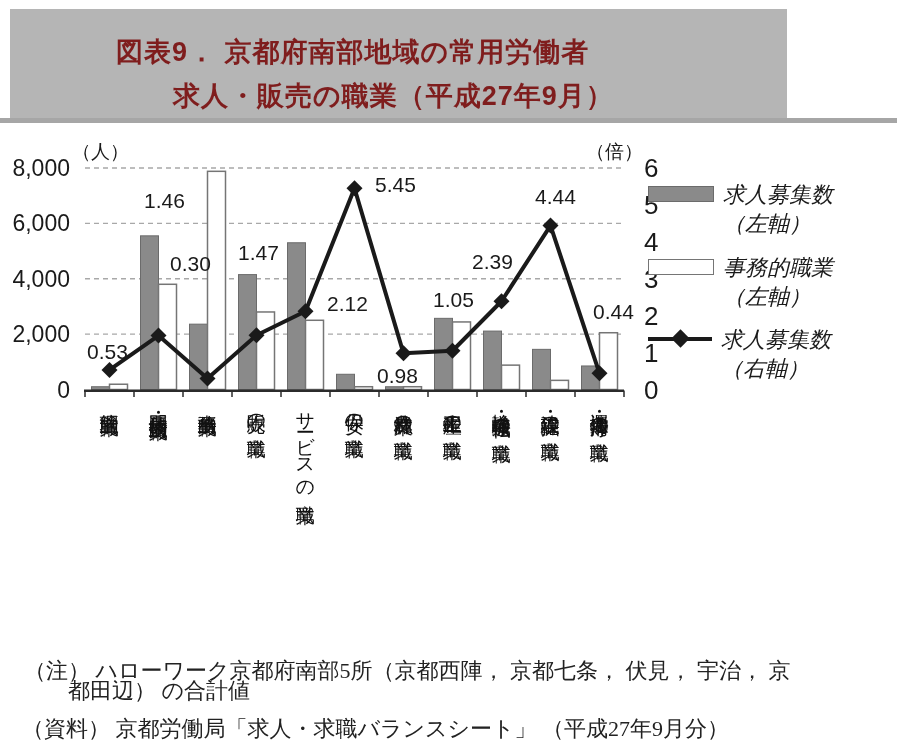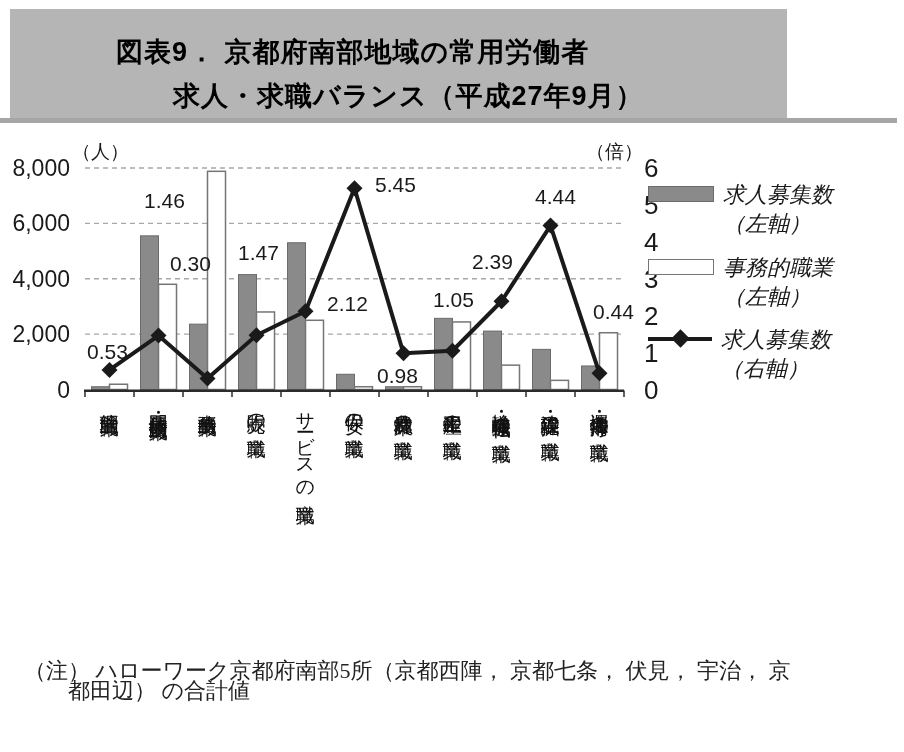--- a/index.html
+++ b/index.html
@@ -7,21 +7,21 @@
     width:904px; height:752px; background:#ffffff;
     font-family:"Liberation Sans", sans-serif;
   }
   .page { position:relative; width:904px; height:752px; background:#ffffff; overflow:hidden; }
 
   
   .title-box {
     position:absolute; left:10px; top:9px; width:777px; height:109px;
     background:var(--title-box-bg, #b5b5b5);
   }
-  .title-line { position:absolute; font-size:27px; font-weight:bold; color:#000000; letter-spacing:1px; white-space:nowrap; }
+  .title-line { position:absolute; font-size:27px; font-weight:bold; color:#7f1d1d; letter-spacing:1px; white-space:nowrap; }
   .title-line.l1 { left:106px; top:25px; }
   .title-line.l2 { left:163px; top:69px; }
   .title-divider { position:absolute; left:0; top:118px; width:897px; height:5px; background:var(--divider, #a6a6a6); }
 
   
   .chart-wrap { position:absolute; left:0; top:140px; width:904px; height:490px; }
   .chart-wrap svg { position:absolute; left:0; top:0; }
   svg text { font-family:"Liberation Sans", sans-serif; }
 
   
@@ -52,21 +52,21 @@
   .note-line.n2 { left:68px; top:676px; }
   .note-line.n3 { left:22px; top:714px; }
 </style>
 </head>
 <body>
 
 <div class="page">
 
   <div class="title-box">
     <div class="title-line l1">図表9． 京都府南部地域の常用労働者</div>
-    <div class="title-line l2">求人・求職バランス（平成27年9月）</div>
+    <div class="title-line l2">求人・販売の職業（平成27年9月）</div>
   </div>
   <div class="title-divider"></div>
 
   <div class="chart-wrap">
     <svg id="chart-svg" width="904" height="490">
         <line x1="85" y1="194.125" x2="624" y2="194.125" stroke="#a8a8a8" stroke-width="1.3" stroke-dasharray="5 4"></line>
         <line x1="85" y1="138.75" x2="624" y2="138.75" stroke="#a8a8a8" stroke-width="1.3" stroke-dasharray="5 4"></line>
         <line x1="85" y1="83.375" x2="624" y2="83.375" stroke="#a8a8a8" stroke-width="1.3" stroke-dasharray="5 4"></line>
         <line x1="85" y1="28" x2="624" y2="28" stroke="#a8a8a8" stroke-width="1.3" stroke-dasharray="5 4"></line>
         <rect x="91.5" y="246.73125" width="18" height="2.7687500000000114" fill="#8a8a8a" stroke="#6b6b6b" stroke-width="1"></rect>
@@ -179,14 +179,15 @@
         <div class="legend-text">
           <div>求人募集数</div>
           <div>（右軸）</div>
         </div>
       </div>
     </div>
   </div>
 
   <div class="note-line n1">（注） ハローワーク京都府南部5所（京都西陣， 京都七条， 伏見， 宇治， 京</div>
   <div class="note-line n2">都田辺） の合計値</div>
+  <div class="note-line n3">（資料） 京都労働局「求人・求職バランスシート」 （平成27年9月分）</div>
 
 </div>
 
 </body></html>

